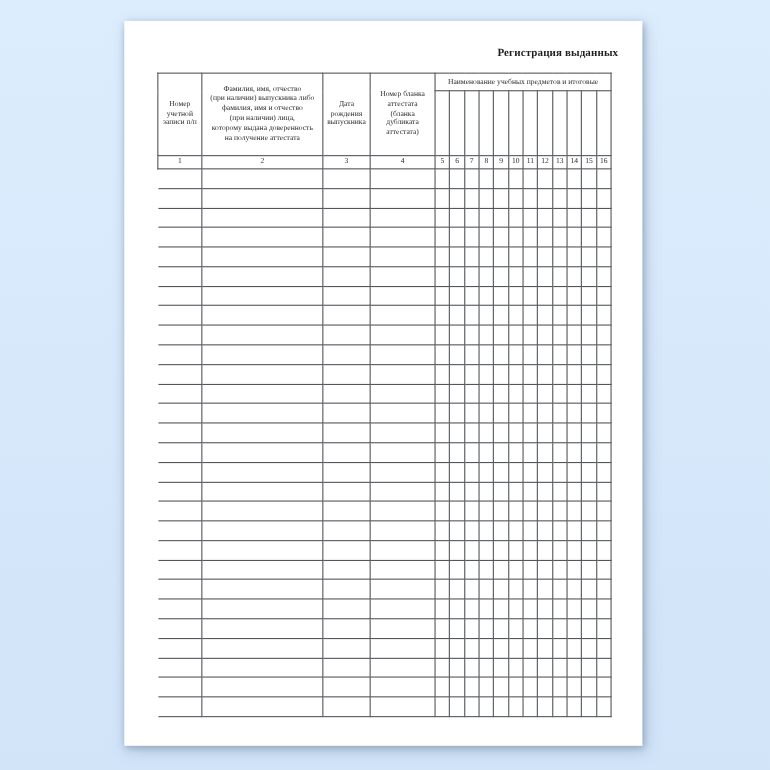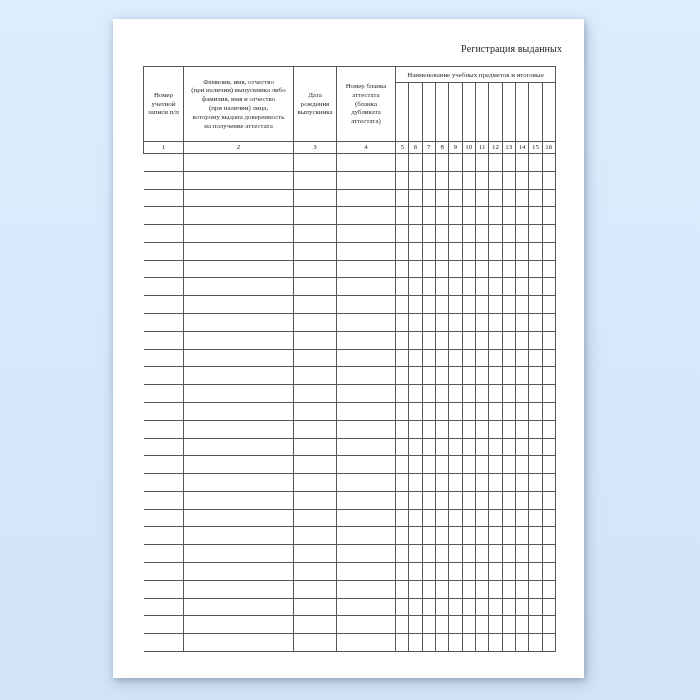--- a/index.html
+++ b/index.html
@@ -13,21 +13,21 @@
     position: absolute;
     left: 113px; top: 19px;
     width: 471px; height: 659px;
     background: #ffffff;
     box-shadow: 1px 2px 6px rgba(115,135,160,0.55), 3px 5px 14px rgba(115,135,160,0.35);
   }
   .doc-title {
     position: absolute;
     right: 22px; top: 24px;
     font-size: 10px;
-    font-weight: normal;
+    font-weight: bold;
     color: #1f1f22;
     letter-spacing: 0.1px;
     white-space: nowrap;
   }
   table.reg-table {
     position: absolute;
     left: 30px; top: 47px;
     width: 412px;
     border-collapse: collapse;
     table-layout: fixed;

